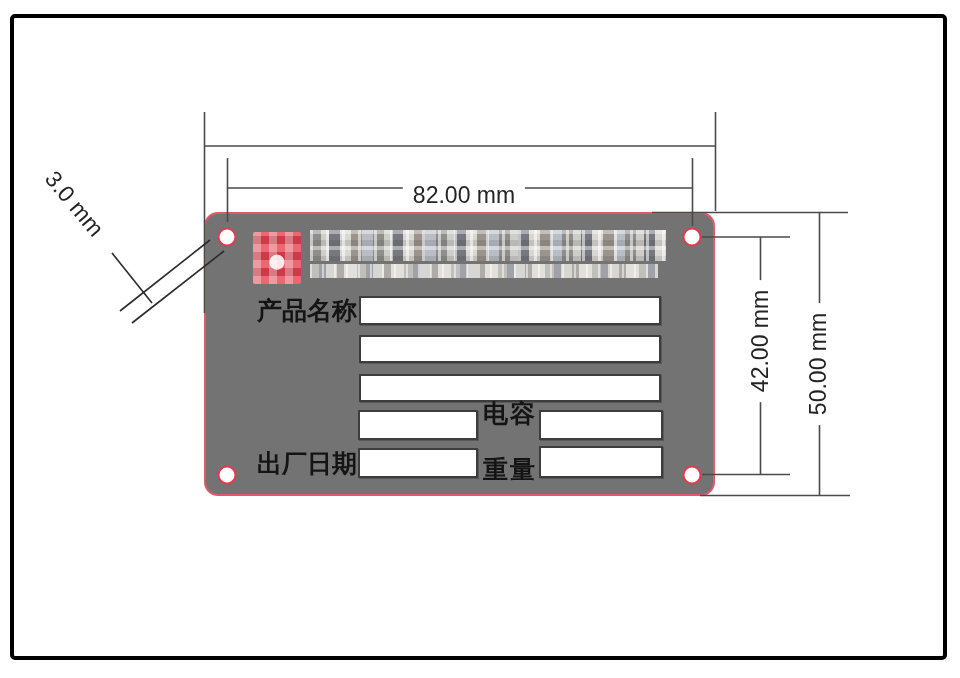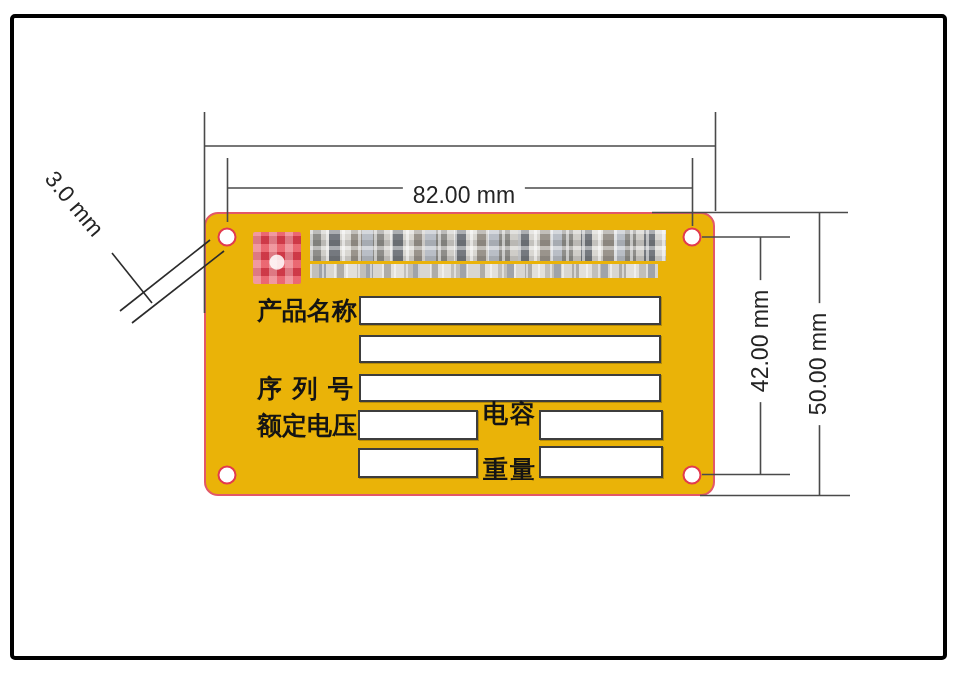--- a/index.html
+++ b/index.html
@@ -12,21 +12,21 @@
 
   
   .sheet-frame{
     position:absolute;left:10px;top:14px;width:929px;height:638px;
     border:4px solid #000;border-radius:5px;background:#fff;
   }
 
   
   .plate{
     position:absolute;left:204px;top:212px;width:507px;height:280px;
-    border:2px solid #e25868;border-radius:14px;background:#eab308;
+    border:2px solid #e25868;border-radius:14px;background:#737373;
   }
 
   
   .logo{
     position:absolute;left:47px;top:18px;width:48px;height:52px;border-radius:2px;
     background-color:#da4351;
     background-image:
       radial-gradient(circle at 50% 58%, rgba(255,255,255,.85) 0 7px, rgba(255,255,255,0) 8px),
       repeating-linear-gradient(90deg, rgba(255,255,255,.32) 0 8px, rgba(255,255,255,0) 8px 16px),
       repeating-linear-gradient(0deg, rgba(255,150,155,.45) 0 8px, rgba(150,15,30,.18) 8px 16px);
@@ -82,28 +82,27 @@
   <div class="plate">
     <div class="logo"></div>
     <div class="blur-line-1"></div>
     <div class="blur-line-2"></div>
 
     <div class="field-label" style="top:82px;line-height:29px;">产品名称</div>
     <div class="fbox" style="left:153px;top:82px;width:298px;height:25px;"></div>
 
     <div class="fbox" style="left:153px;top:121px;width:298px;height:24px;"></div>
 
-    <div class="field-label" style="top:160px;line-height:28px;">序列号</div>
     <div class="fbox" style="left:153px;top:160px;width:298px;height:24px;"></div>
 
-    <div class="field-label" style="top:196px;line-height:30px;">额定电压</div>
     <div class="fbox" style="left:152px;top:196px;width:116px;height:26px;"></div>
     <div class="field-label small" style="top:184px;line-height:30px;">电容</div>
     <div class="fbox" style="left:333px;top:196px;width:120px;height:26px;"></div>
 
+    <div class="field-label" style="top:234px;line-height:30px;">出厂日期</div>
     <div class="fbox" style="left:152px;top:234px;width:116px;height:26px;"></div>
     <div class="field-label small" style="top:240px;line-height:30px;">重量</div>
     <div class="fbox" style="left:333px;top:232px;width:120px;height:28px;"></div>
   </div>
 
   <svg class="linework" width="960" height="678" viewBox="0 0 960 678">
     <g stroke="#4a4a4a" stroke-width="1.6">
 
       <line x1="204.5" y1="112" x2="204.5" y2="313"></line>
       <line x1="715.5" y1="112" x2="715.5" y2="211"></line>

